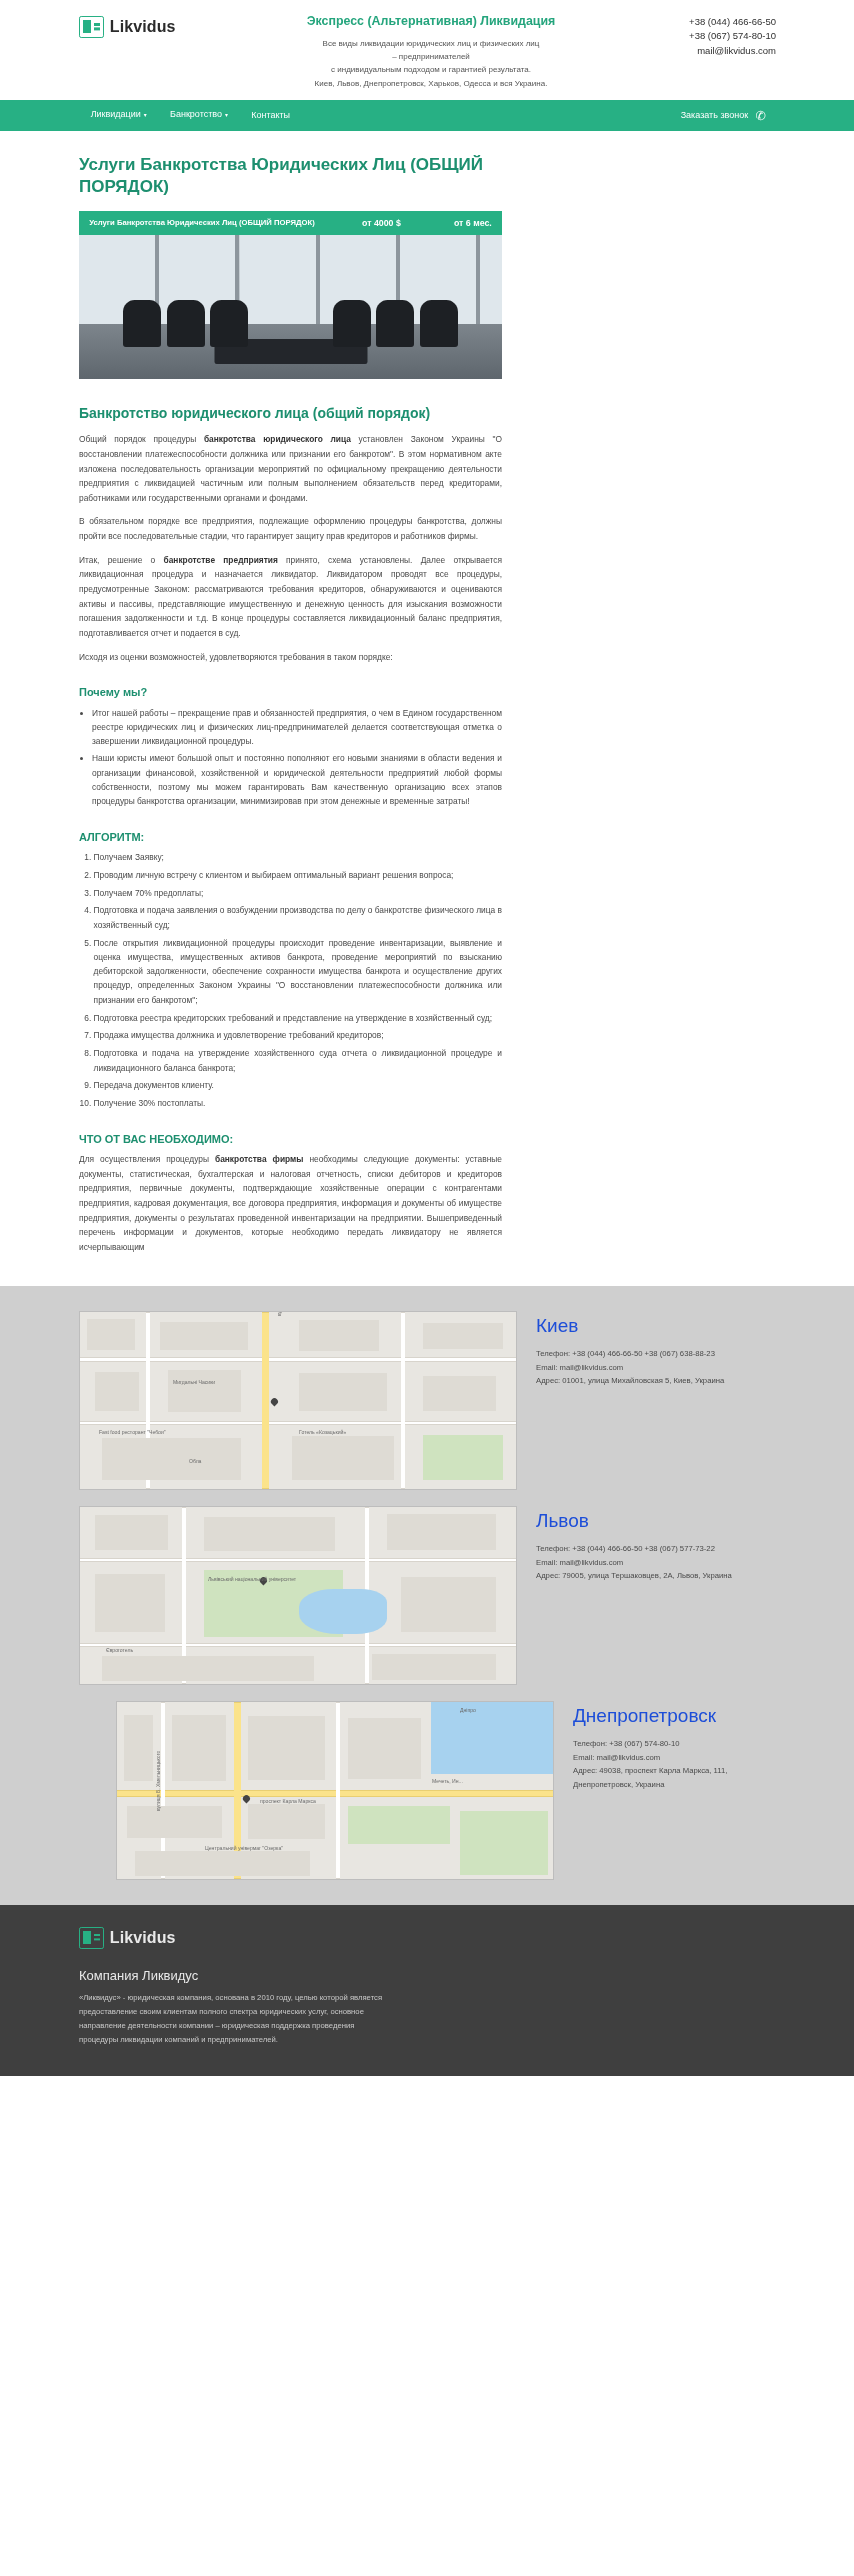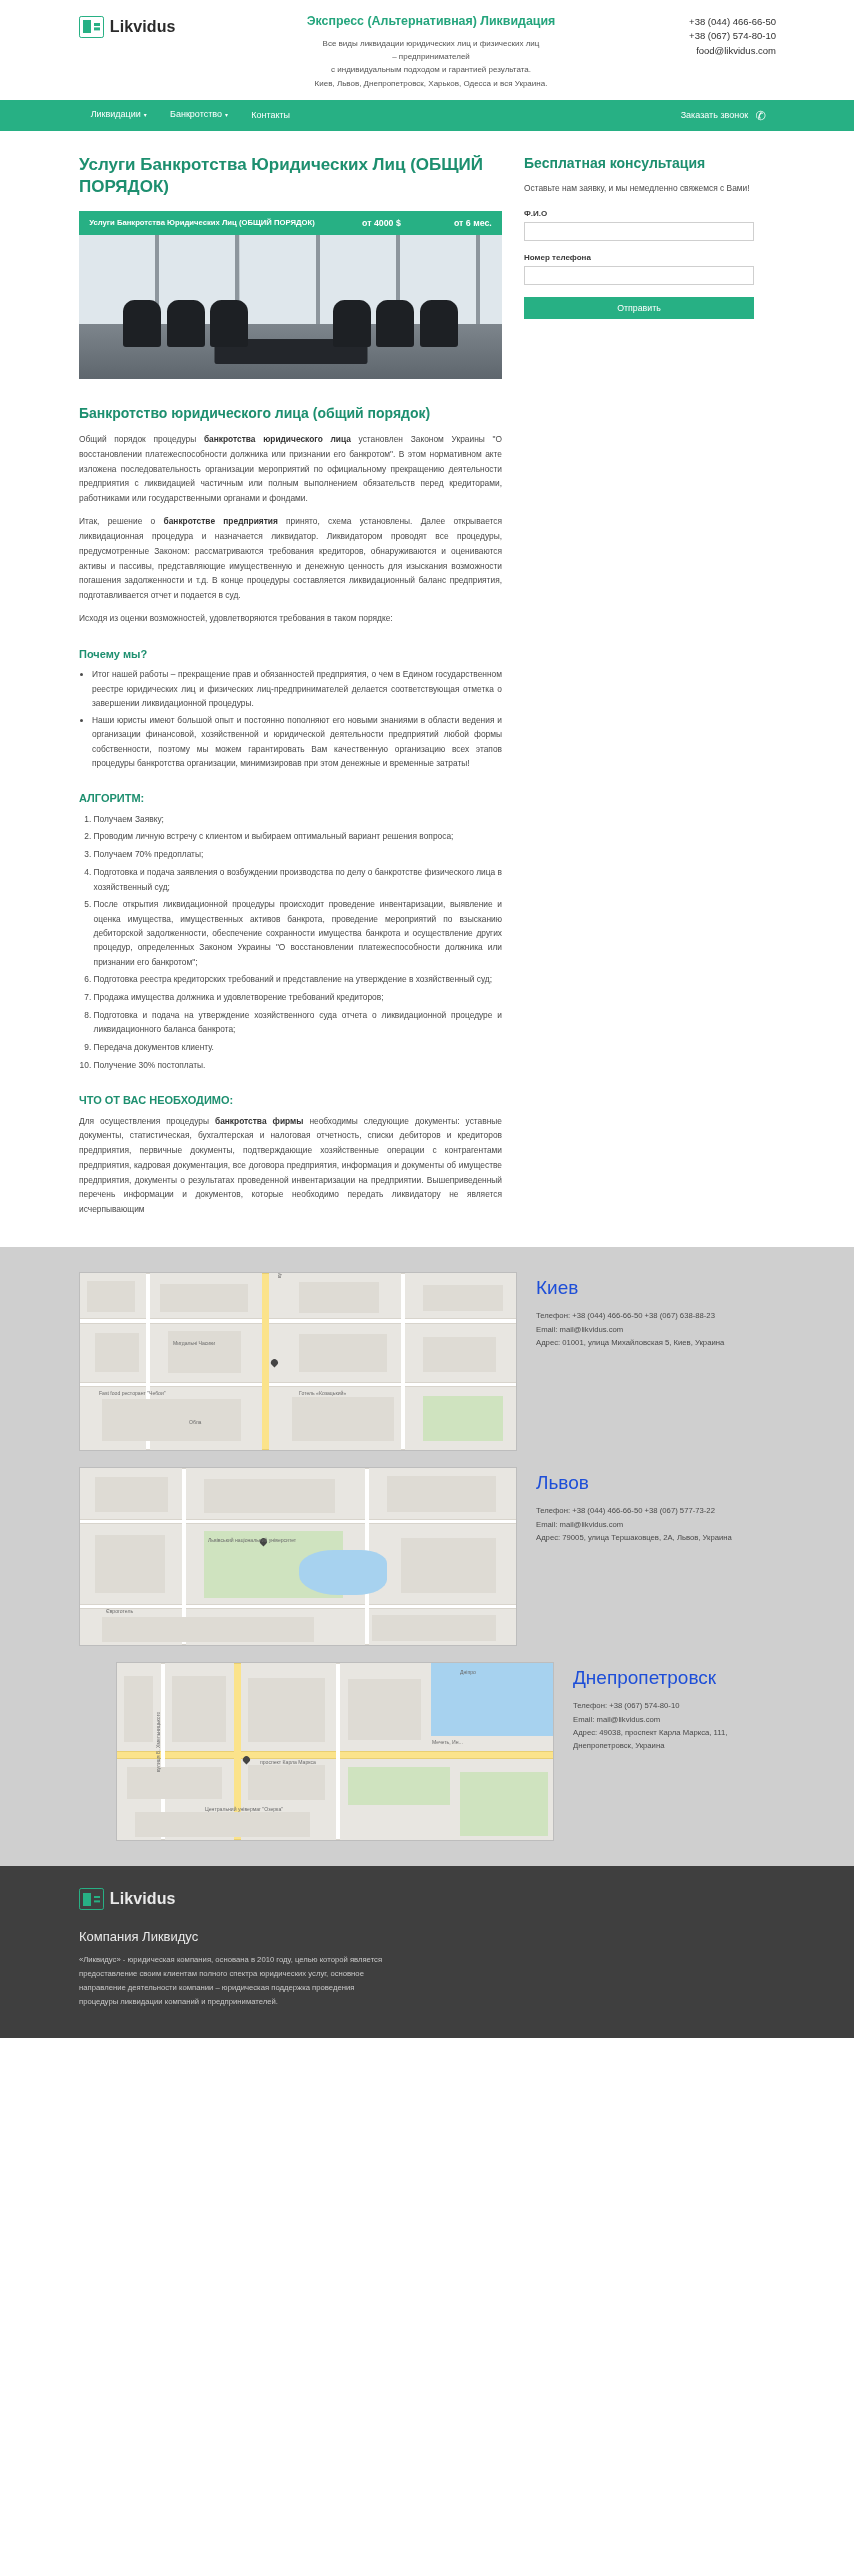--- a/index.html
+++ b/index.html
@@ -200,21 +200,21 @@
       <div class="header-center">
         <div class="header-title">Экспресс (Альтернативная) Ликвидация</div>
         <div class="header-sub">Все виды ликвидации юридических лиц и физических лиц</div>
         <div class="header-sub">– предпринимателей</div>
         <div class="header-sub">с индивидуальным подходом и гарантией результата.</div>
         <div class="header-sub">Киев, Львов, Днепропетровск, Харьков, Одесса и вся Украина.</div>
       </div>
       <div class="header-right">
         <div class="header-phone">+38 (044) 466-66-50</div>
         <div class="header-phone">+38 (067) 574-80-10</div>
-        <div class="header-mail">food@likvidus.com</div>
+        <div class="header-mail">mail@likvidus.com</div>
       </div>
     </div>
   </div>
 
   <div class="nav">
     <div class="nav-inner">
       <div class="nav-item">
         <span>Ликвидации</span><span class="caret">▾</span>
       </div>
       <div class="nav-item">
@@ -256,20 +256,21 @@
         <div class="chair" style="right:131px;"></div>
         <div class="chair" style="right:88px;"></div>
         <div class="chair" style="right:44px;"></div>
       </div>
 
       <h2 class="sec">Банкротство юридического лица (общий порядок)</h2>
 
       <p class="body">
         <span>Общий порядок процедуры </span><b>банкротства юридического лица</b><span> установлен Законом Украины "О восстановлении платежеспособности должника или признании его банкротом". В этом нормативном акте изложена последовательность организации мероприятий по официальному прекращению деятельности предприятия с ликвидацией частичным или полным выполнением обязательств перед кредиторами, работниками или государственными органами и фондами.</span>
       </p>
+      <p class="body">В обязательном порядке все предприятия, подлежащие оформлению процедуры банкротства, должны пройти все последовательные стадии, что гарантирует защиту прав кредиторов и работников фирмы.</p>
       <p class="body">
         <span>Итак, решение о </span><b>банкротстве предприятия</b><span> принято, схема установлены. Далее открывается ликвидационная процедура и назначается ликвидатор. Ликвидатором проводят все процедуры, предусмотренные Законом: рассматриваются требования кредиторов, обнаруживаются и оцениваются активы и пассивы, представляющие имущественную и денежную ценность для изыскания возможности погашения задолженности и т.д. В конце  процедуры составляется ликвидационный баланс предприятия, подготавливается отчет и подается в суд.</span>
       </p>
       <p class="body">Исходя из оценки возможностей, удовлетворяются требования в таком порядке:</p>
 
       <h3 class="sec-sm">Почему мы?</h3>
       <ul class="bul">
         <li>Итог нашей работы – прекращение прав и обязанностей предприятия, о чем в Едином государственном реестре юридических лиц и физических лиц-предпринимателей делается соответствующая отметка о завершении ликвидационной процедуры.</li>
         <li>Наши юристы имеют большой опыт и постоянно пополняют его новыми знаниями в области ведения и организации финансовой, хозяйственной и юридической деятельности предприятий любой формы собственности, поэтому мы можем гарантировать Вам качественную организацию всех этапов процедуры банкротства организации, минимизировав при этом денежные и временные затраты!</li>
       </ul>
@@ -287,32 +288,20 @@
         <li>Передача документов клиенту.</li>
         <li>Получение 30% постоплаты.</li>
       </ol>
 
       <h3 class="sec-sm">ЧТО ОТ ВАС НЕОБХОДИМО:</h3>
       <p class="body">
         <span>Для осуществления процедуры </span><b>банкротства фирмы</b><span> необходимы следующие документы: уставные документы, статистическая, бухгалтерская и налоговая отчетность, списки дебиторов и кредиторов предприятия, первичные документы, подтверждающие хозяйственные операции с контрагентами предприятия, кадровая документация, все договора предприятия, информация и документы об имуществе предприятия, документы о результатах проведенной инвентаризации на предприятии. Вышеприведенный перечень информации и документов, которые необходимо передать ликвидатору не является исчерпывающим</span>
       </p>
     </div>
 
-    <div class="col-right">
-      <div class="form-title">Бесплатная консультация</div>
-      <div class="form-sub">Оставьте нам заявку, и мы немедленно свяжемся с Вами!</div>
-
-      <div class="field-label">Ф.И.О</div>
-      <input class="field-input" type="text" placeholder="" style="">
-
-      <div class="field-label">Номер телефона</div>
-      <input class="field-input" type="text" placeholder="" style="">
-
-      <button class="submit-btn">Отправить</button>
-    </div>
   </div>
 
   <div class="offices">
 
     <div class="office-row">
       <div class="map">
         <div class="road" style="left:0;right:0;top:45px;height:5.1px;"></div>
         <div class="road" style="left:0;right:0;top:109px;height:4.4px;"></div>
         <div class="road y" style="left:182px;top:0;bottom:0;width:6.6px;"></div>
         <div class="road" style="left:66px;top:0;bottom:0;width:3.6px;"></div>

